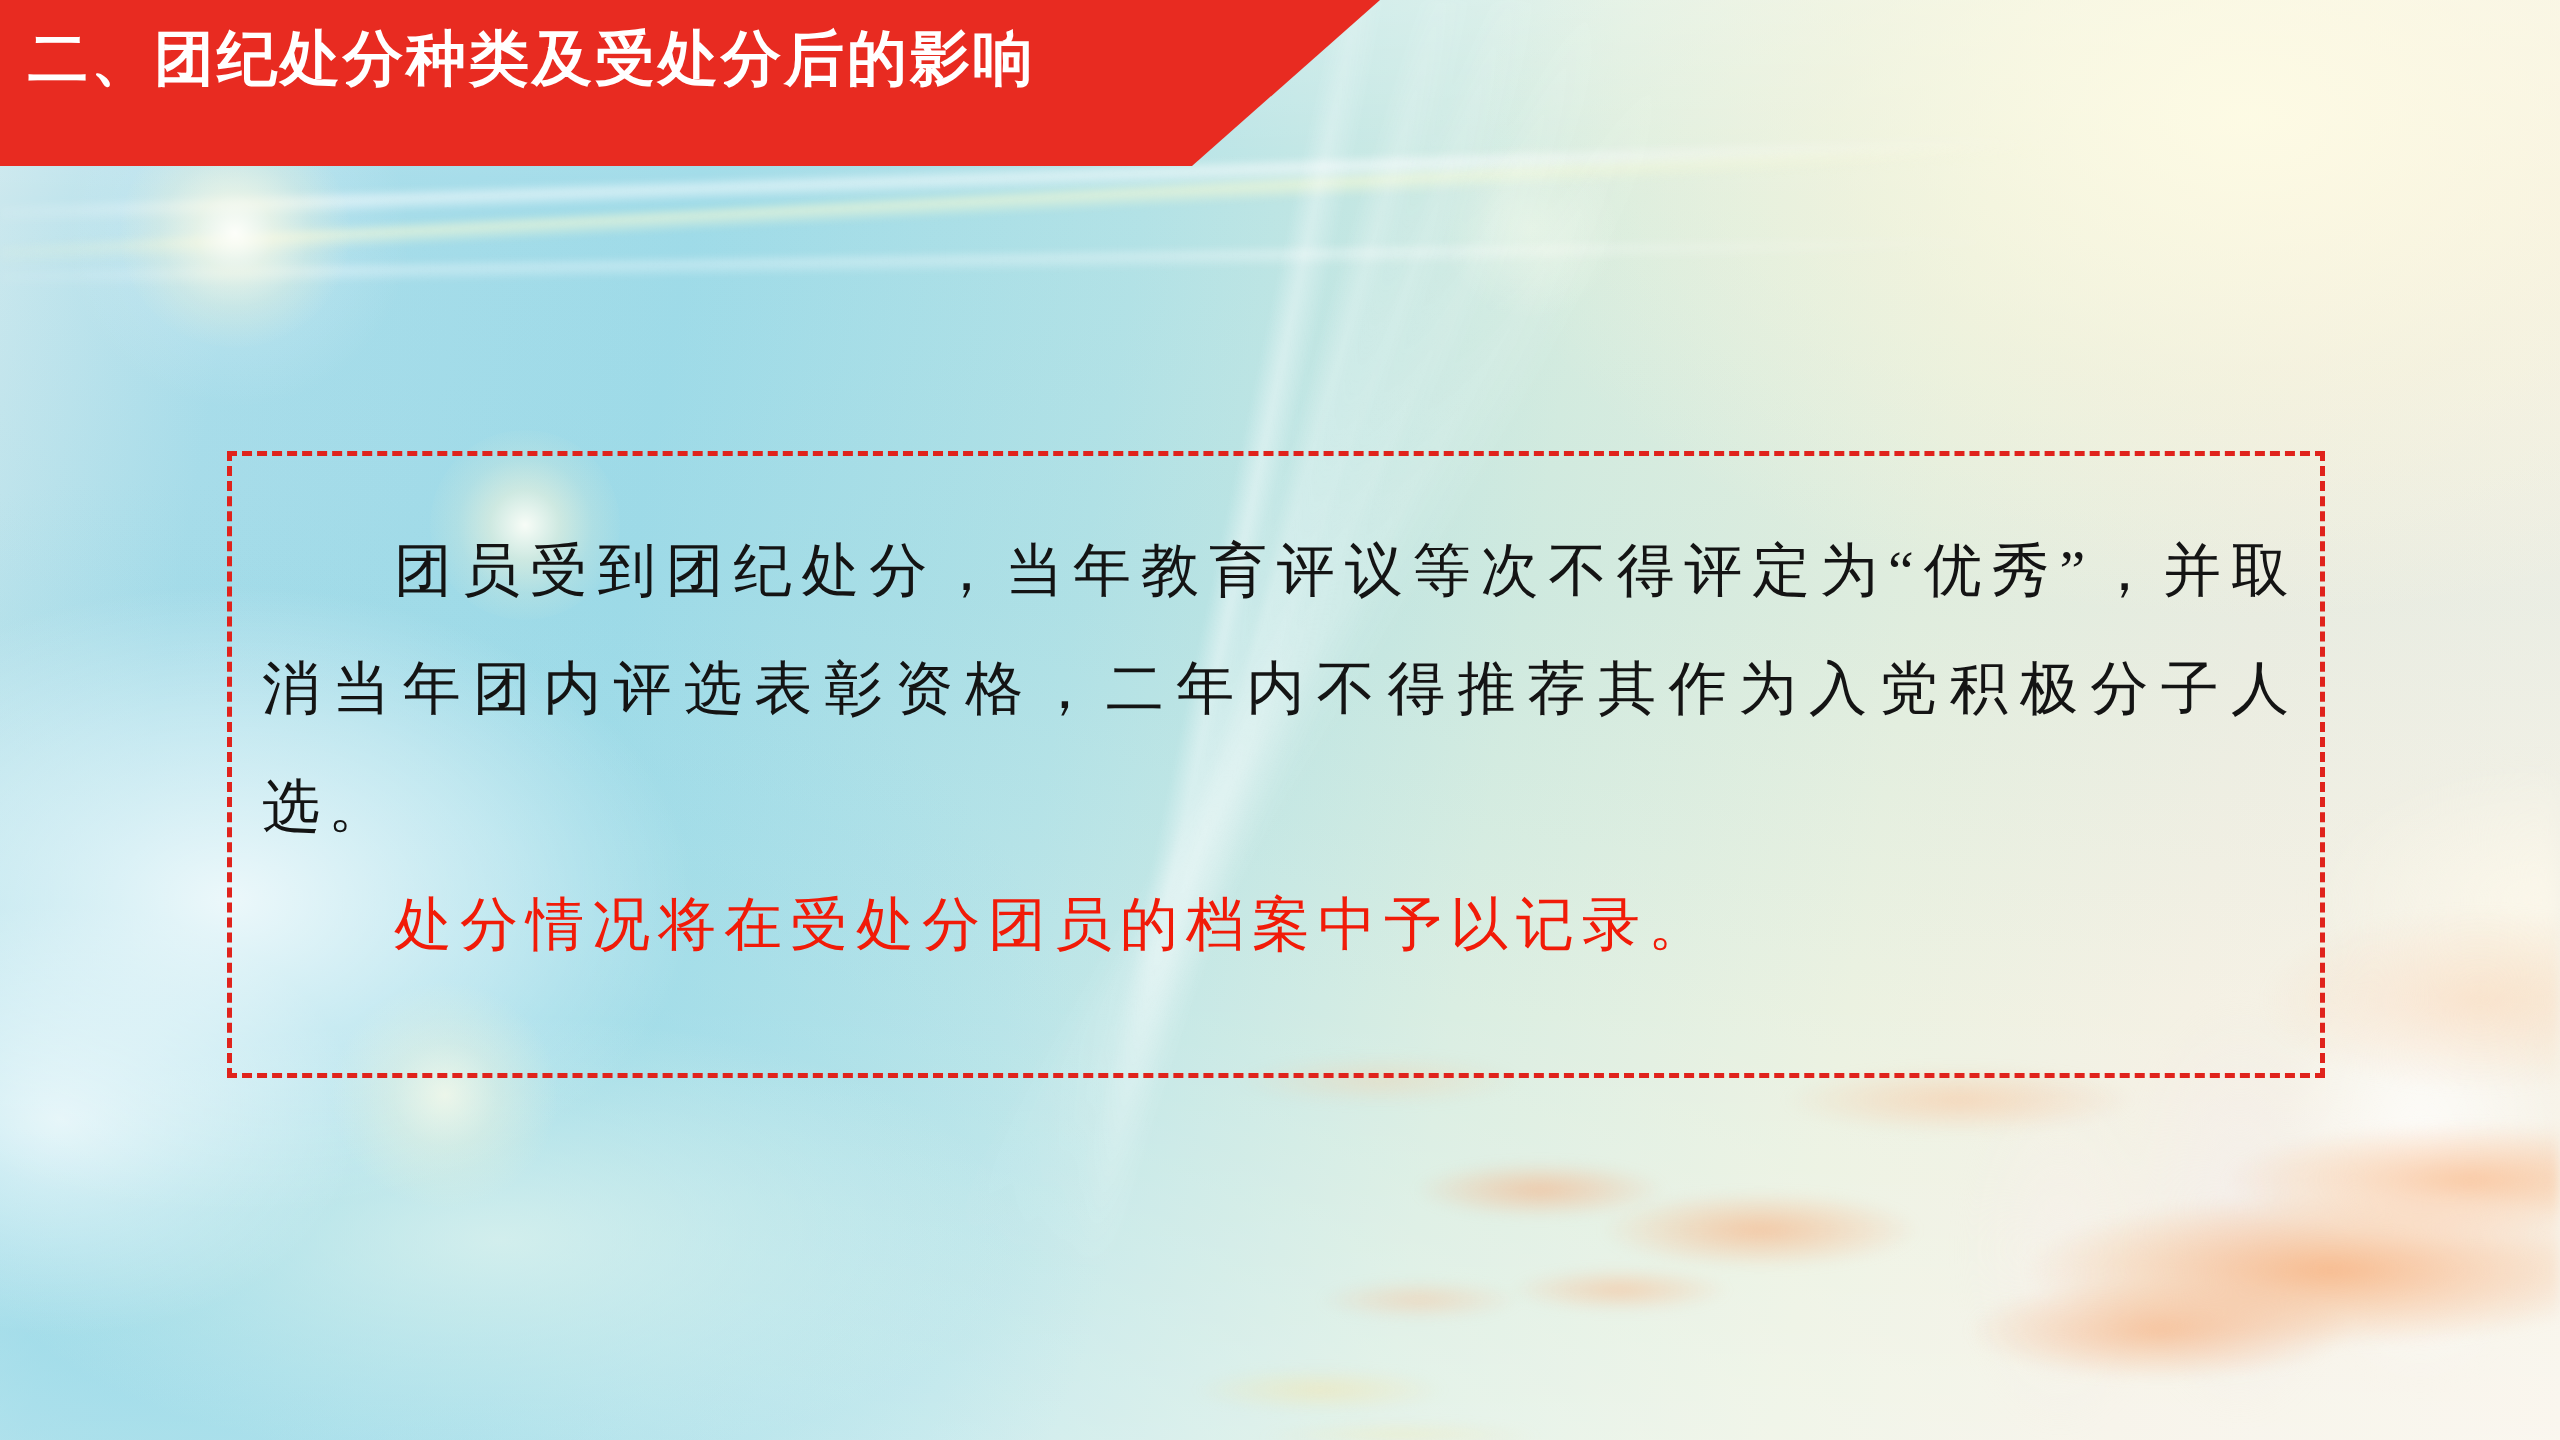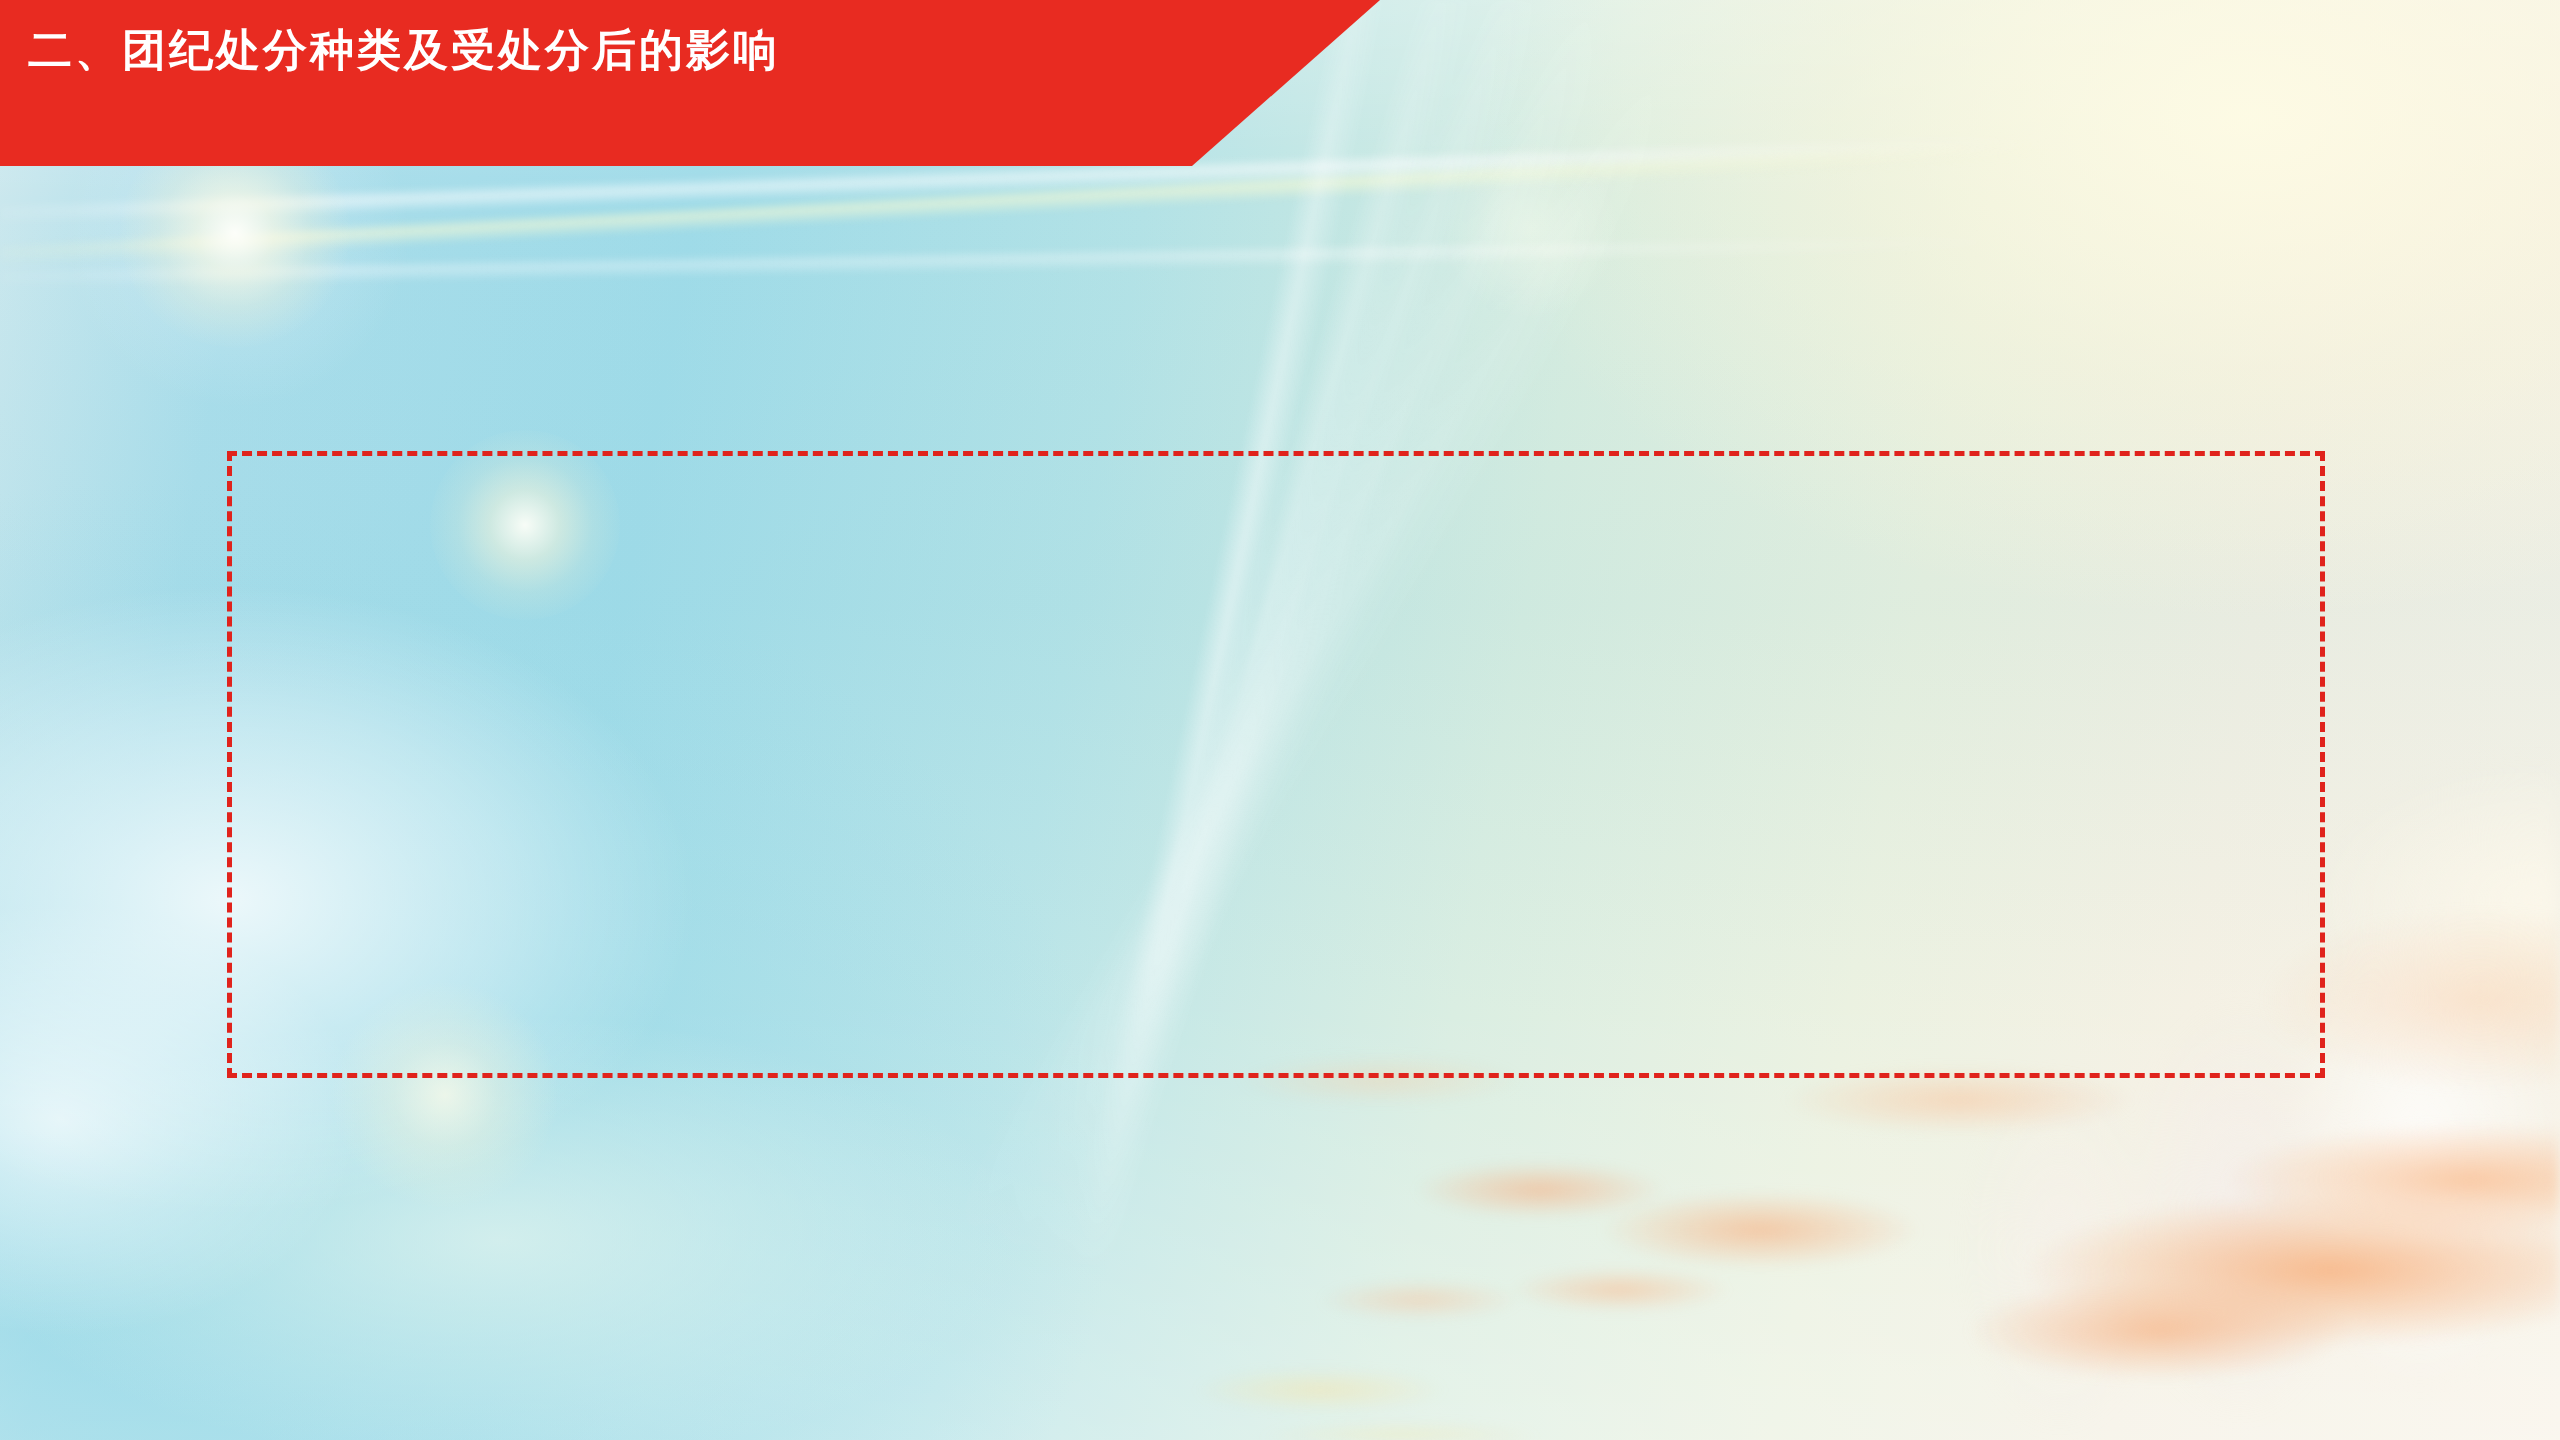--- a/index.html
+++ b/index.html
@@ -190,21 +190,21 @@
     clip-path: polygon(0 0, 1380px 0, 1192px 166px, 0 166px);
     z-index: 5;
   }
 
   .banner-title {
     position: absolute;
     left: 28px;
     top: 28px;
     font-family: "Liberation Serif", "DejaVu Serif", serif;
     font-weight: bold;
-    font-size: 44px;
+    font-size: 60px;
     line-height: 1.05;
     letter-spacing: 3px;
     color: #ffffff;
     white-space: nowrap;
     z-index: 6;
   }
 
   
   .content-box {
     position: absolute;
@@ -262,14 +262,18 @@
   <div class="flare flare-a"></div>
   <div class="flare flare-b"></div>
   <div class="flare flare-c"></div>
   <div class="flare flare-d"></div>
 
   <div class="banner"></div>
   <div class="banner-title">二、团纪处分种类及受处分后的影响</div>
 
   <div class="content-box"></div>
 
+  <div class="body-text">
+    <p class="para">团员受到团纪处分，当年教育评议等次不得评定为“优秀”，并取消当年团内评选表彰资格，二年内不得推荐其作为入党积极分子人选。</p>
+    <p class="para-red">处分情况将在受处分团员的档案中予以记录。</p>
+  </div>
 
 </div>
 
 </body></html>

